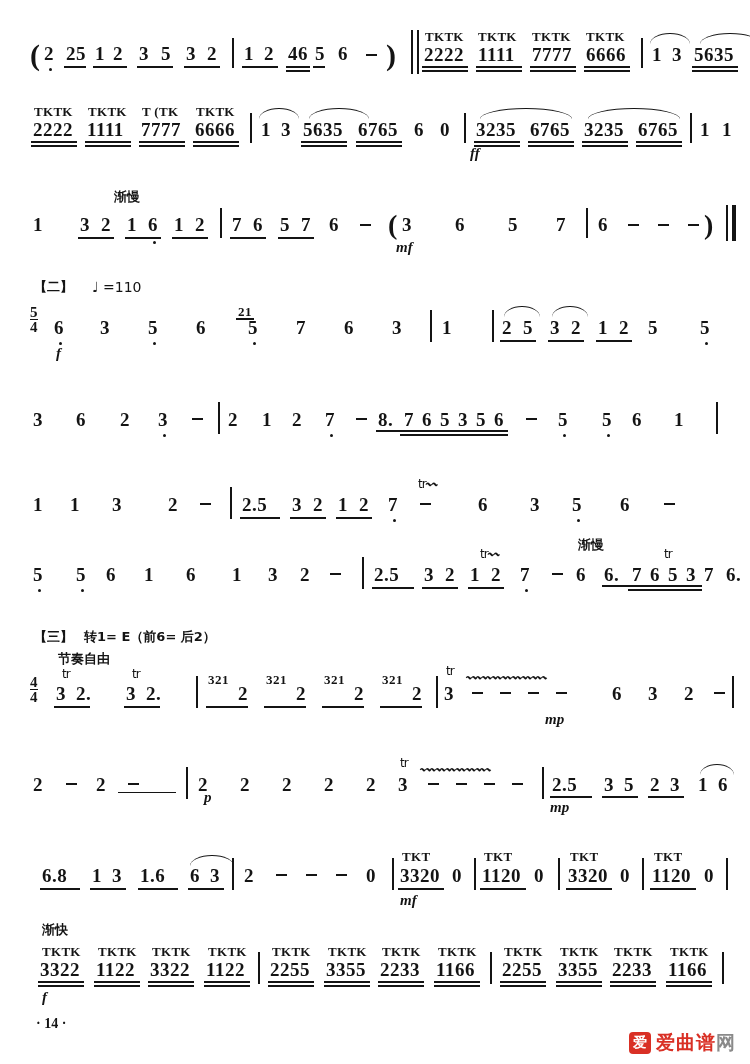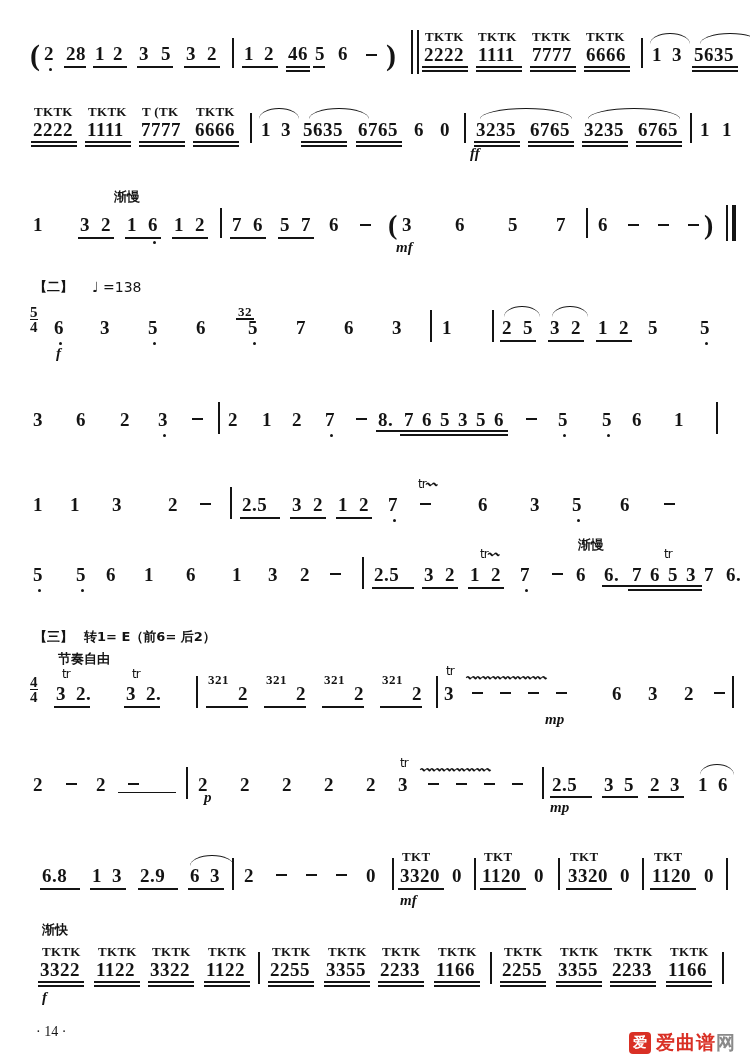--- a/index.html
+++ b/index.html
@@ -113,23 +113,23 @@
   
   .wig {
     position: absolute;
     font-size: 12px;
     letter-spacing: -1px;
     font-family: "DejaVu Sans", sans-serif;
   }
 
   .foot-left {
     position: absolute;
-    left: 36px; bottom: 24px;
+    left: 36px; bottom: 32px;
     font-size: 14px;
-    font-weight: normal;
+    font-weight: bold;
     font-family: "Liberation Serif", serif;
   }
 
   .watermark {
     position: absolute;
     right: 14px;
     bottom: 8px;
     display: flex;
     align-items: center;
     gap: 5px;
@@ -169,21 +169,21 @@
 </head>
 <body>
 
 <div class="page">
 
   <div class="row" style="top:0;">
 
     <div class="tok num" style="left:30px; top:40px; font-size:30px;">(</div>
     <div class="tok num" style="left:44px; top:44px;">2</div>
     <div class="dot" style="left:49px; top:68px;"></div>
-    <div class="tok num" style="left:66px; top:44px;">28</div>
+    <div class="tok num" style="left:66px; top:44px;">25</div>
     <div class="ul" style="left:64px; top:66px; width:22px;"></div>
     <div class="tok num" style="left:95px; top:44px;">1</div>
     <div class="tok num" style="left:113px; top:44px;">2</div>
     <div class="ul" style="left:93px; top:66px; width:34px;"></div>
     <div class="tok num" style="left:139px; top:44px;">3</div>
     <div class="tok num" style="left:161px; top:44px;">5</div>
     <div class="ul" style="left:137px; top:66px; width:36px;"></div>
     <div class="tok num" style="left:186px; top:44px;">3</div>
     <div class="tok num" style="left:207px; top:44px;">2</div>
     <div class="ul" style="left:184px; top:66px; width:36px;"></div>
@@ -335,35 +335,35 @@
     <div class="dash" style="left:658px; top:224px;"></div>
     <div class="dash" style="left:688px; top:224px;"></div>
     <div class="tok num" style="left:704px; top:211px; font-size:28px;">)</div>
 
     <div class="bar" style="left:726px; top:205px; height:36px;"></div>
     <div class="bar thick" style="left:732px; top:205px; height:36px;"></div>
   </div>
 
   <div class="row" style="top:0;">
     <div class="tok seclabel" style="left:34px; top:280px;">【二】</div>
-    <div class="tok" style="left:92px; top:280px; font-size:14px; font-family:'DejaVu Sans',sans-serif;">♩ =138</div>
+    <div class="tok" style="left:92px; top:280px; font-size:14px; font-family:'DejaVu Sans',sans-serif;">♩ =110</div>
 
     <div class="timesig" style="left:30px; top:305px;">
       <span>5</span>
       <span class="den">4</span>
     </div>
 
     <div class="tok num" style="left:54px; top:318px;">6</div>
     <div class="dot" style="left:59px; top:342px;"></div>
     <div class="tok dyn" style="left:56px; top:346px;">f</div>
     <div class="tok num" style="left:100px; top:318px;">3</div>
     <div class="tok num" style="left:148px; top:318px;">5</div>
     <div class="dot" style="left:153px; top:342px;"></div>
     <div class="tok num" style="left:196px; top:318px;">6</div>
-    <div class="tok num xs" style="left:238px; top:305px;">32</div>
+    <div class="tok num xs" style="left:238px; top:305px;">21</div>
     <div class="ul" style="left:236px; top:318px; width:18px;"></div>
     <div class="tok num" style="left:248px; top:318px;">5</div>
     <div class="dot" style="left:253px; top:342px;"></div>
     <div class="tok num" style="left:296px; top:318px;">7</div>
     <div class="tok num" style="left:344px; top:318px;">6</div>
     <div class="tok num" style="left:392px; top:318px;">3</div>
 
     <div class="bar" style="left:430px; top:310px; height:32px;"></div>
 
     <div class="tok num" style="left:442px; top:318px;">1</div>
@@ -587,21 +587,21 @@
     <div class="arc" style="left:700px; top:764px; width:34px;"></div>
     <div class="tok dyn" style="left:550px; top:800px;">mp</div>
   </div>
 
   <div class="row" style="top:0;">
     <div class="tok num" style="left:42px; top:866px;">6.8</div>
     <div class="ul" style="left:40px; top:888px; width:40px;"></div>
     <div class="tok num" style="left:92px; top:866px;">1</div>
     <div class="tok num" style="left:112px; top:866px;">3</div>
     <div class="ul" style="left:90px; top:888px; width:36px;"></div>
-    <div class="tok num" style="left:140px; top:866px;">2.9</div>
+    <div class="tok num" style="left:140px; top:866px;">1.6</div>
     <div class="ul" style="left:138px; top:888px; width:40px;"></div>
     <div class="tok num" style="left:190px; top:866px;">6</div>
     <div class="tok num" style="left:210px; top:866px;">3</div>
     <div class="ul" style="left:188px; top:888px; width:36px;"></div>
     <div class="arc" style="left:190px; top:855px; width:44px;"></div>
 
     <div class="bar" style="left:232px; top:858px; height:32px;"></div>
 
     <div class="tok num" style="left:244px; top:866px;">2</div>
     <div class="dash" style="left:276px; top:874px;"></div>

